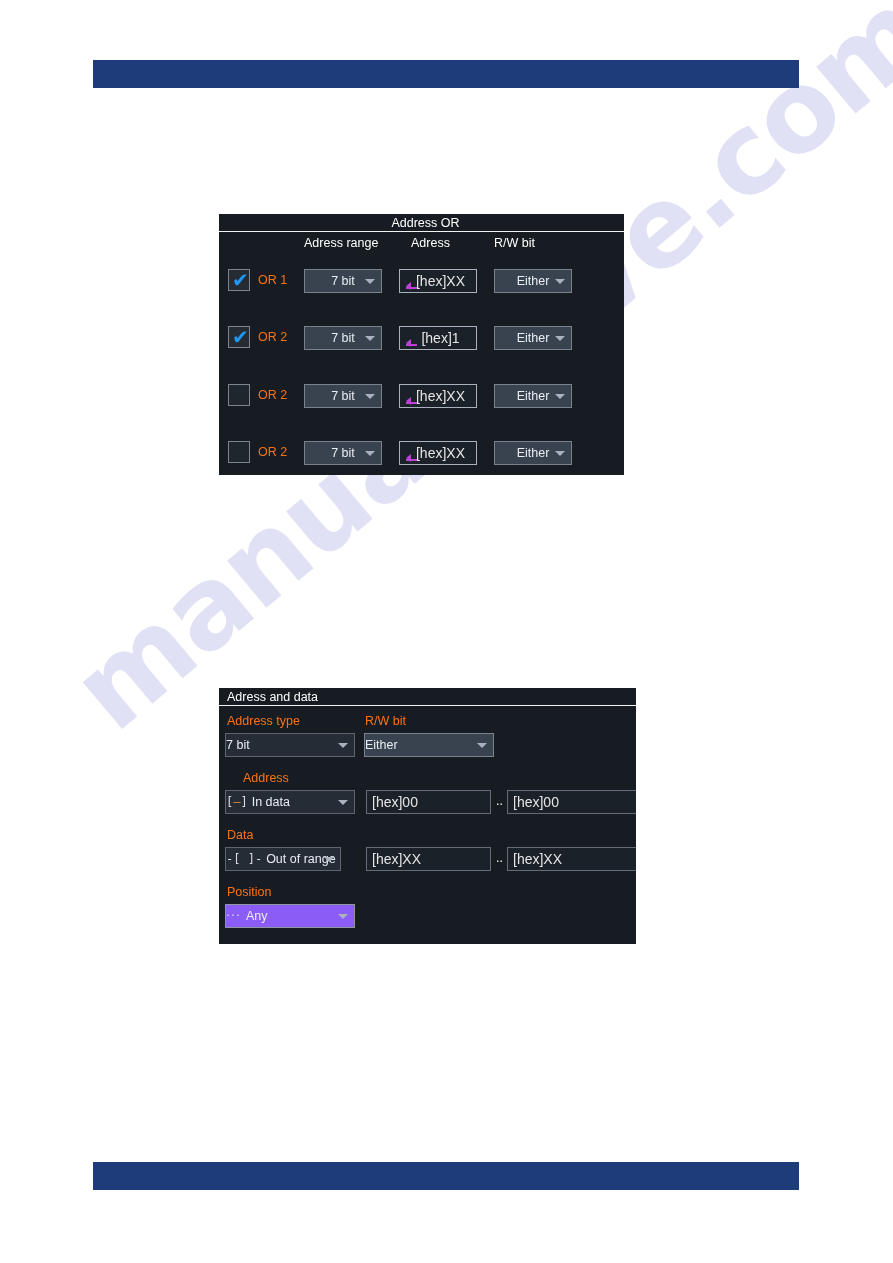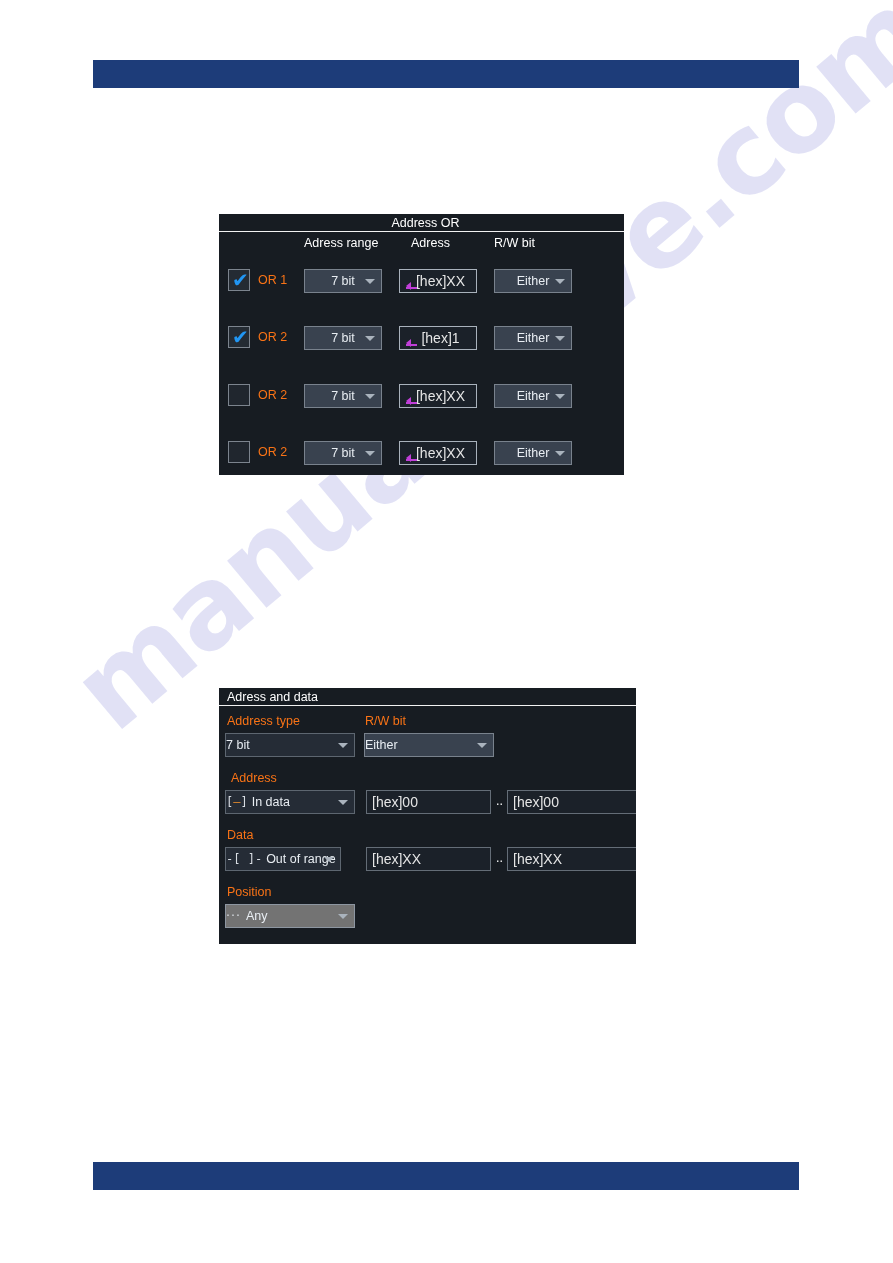--- a/index.html
+++ b/index.html
@@ -158,21 +158,21 @@
     width: 0; height: 0;
     border-left: 5px solid transparent;
     border-right: 5px solid transparent;
     border-top: 5px solid #aab3bd;
   }
   .dd.darker {
     background: #252c36;
     border-color: #5d6670;
   }
   .dd.lighter {
-    background: #737373;
+    background: #8b5cf6;
     border-color: #8d96a1;
   }
 
   
   .tf {
     position: absolute;
     box-sizing: border-box;
     background: #1b2129;
     border: 1px solid #a9b2bc;
     height: 24px;
@@ -250,21 +250,21 @@
     margin-right: 5px;
     letter-spacing: 1px;
   }
 
   
   #lbl-addr-type { left: 8px;   top: 26px; }
   #dd-addr-type  { left: 6px;   top: 45px;  width: 130px; }
   #lbl-rw        { left: 146px; top: 26px; }
   #dd-rw2        { left: 145px; top: 45px;  width: 130px; }
 
-  #lbl-address   { left: 12px;   top: 83px; text-align: center; }
+  #lbl-address   { left: 24px;   top: 83px; text-align: center; }
   #dd-addr-range { left: 6px;   top: 102px; width: 130px; }
   #tf-addr-lo    { left: 147px; top: 102px; width: 125px; }
   #dots-addr     { left: 277px; top: 102px; }
   #tf-addr-hi    { left: 288px; top: 102px; width: 145px; }
 
   #lbl-data      { left: 8px;   top: 140px; }
   #dd-data-range { left: 6px;   top: 159px; width: 116px; }
   #tf-data-lo    { left: 147px; top: 159px; width: 125px; }
   #dots-data     { left: 277px; top: 159px; }
   #tf-data-hi    { left: 288px; top: 159px; width: 145px; }

